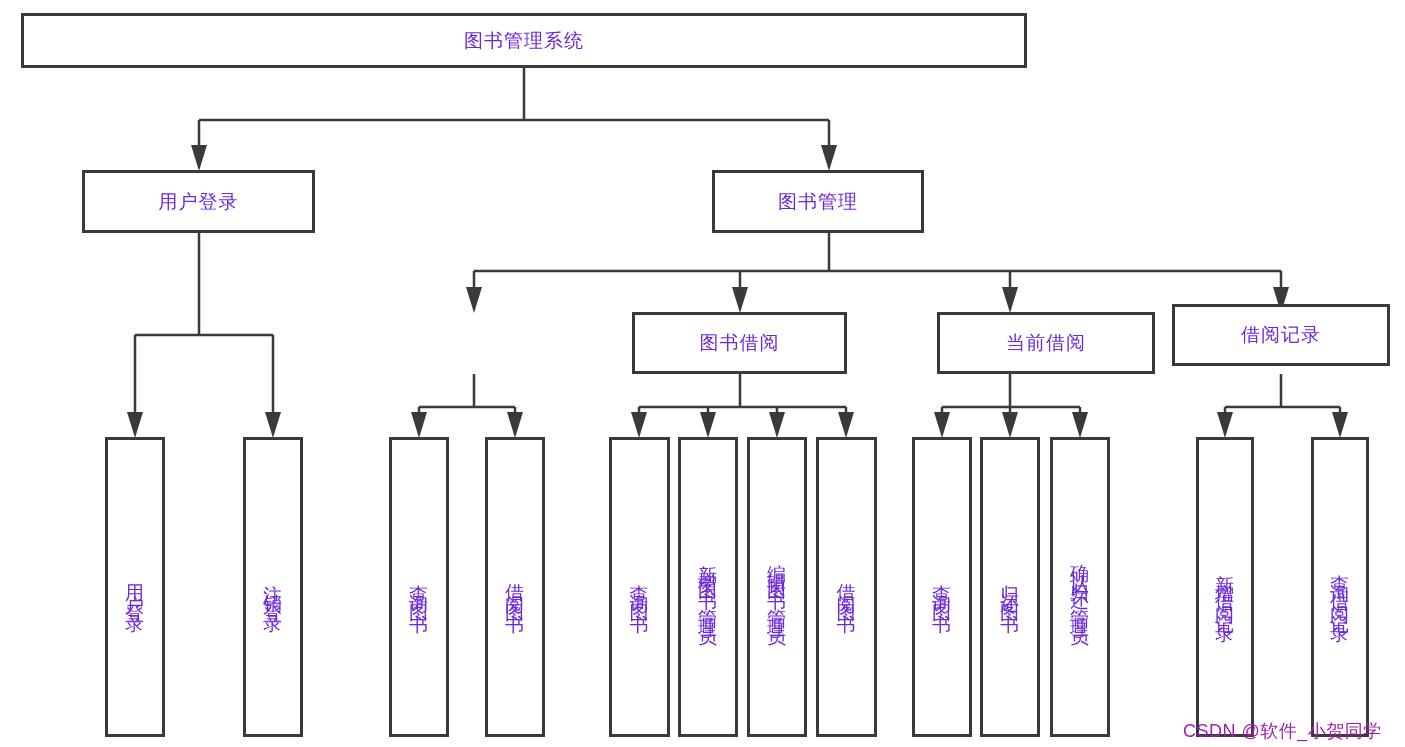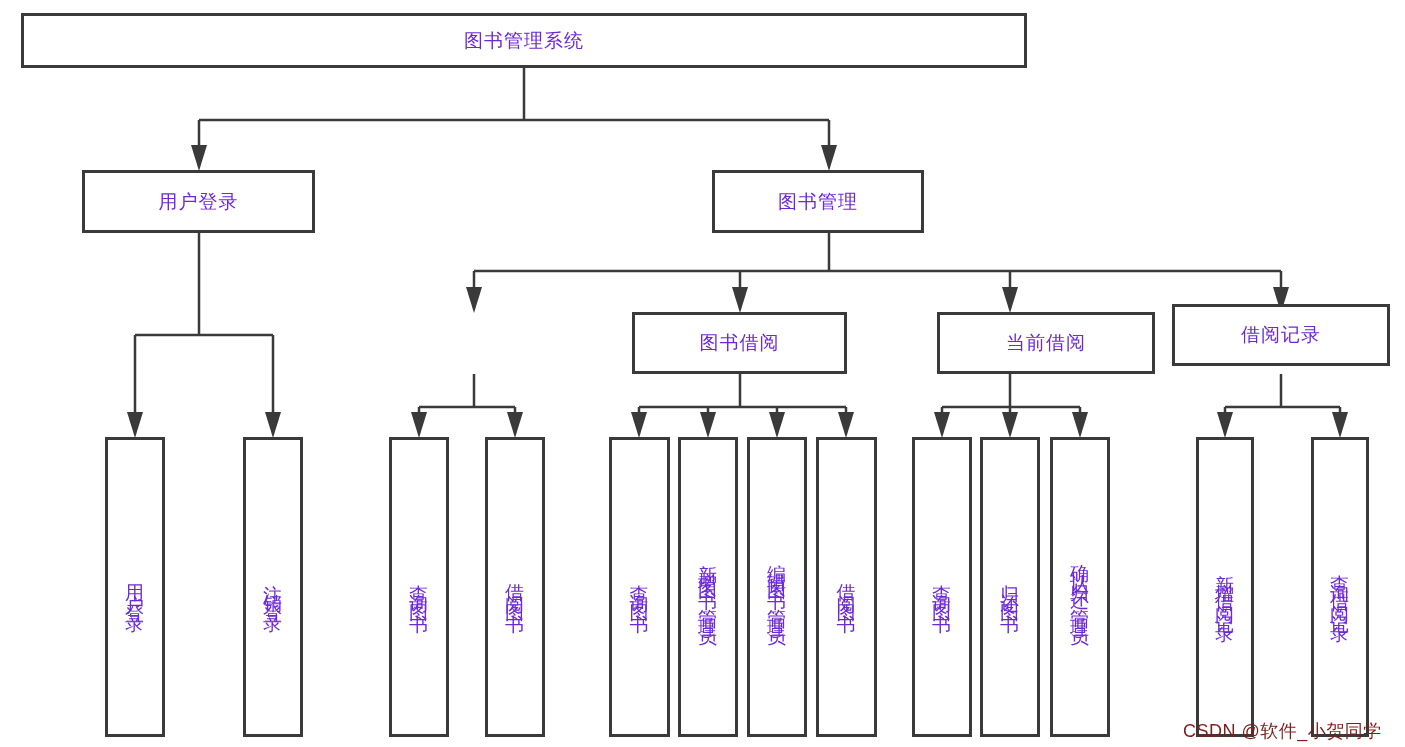--- a/index.html
+++ b/index.html
@@ -29,21 +29,21 @@
     text-orientation:mixed;
     letter-spacing:10px;
     line-height:1;
     padding-top:4px;
   }
   .vbox-long{letter-spacing:9px;}
   #watermark{
     position:absolute;
     left:1183px;top:719px;
     font-size:18px;
-    color:#7f1d1d;
+    color:#a21caf;
     letter-spacing:0.5px;
     white-space:nowrap;
     z-index:5;
   }
 </style>
 </head>
 <body>
 
 <div id="canvas">
 

